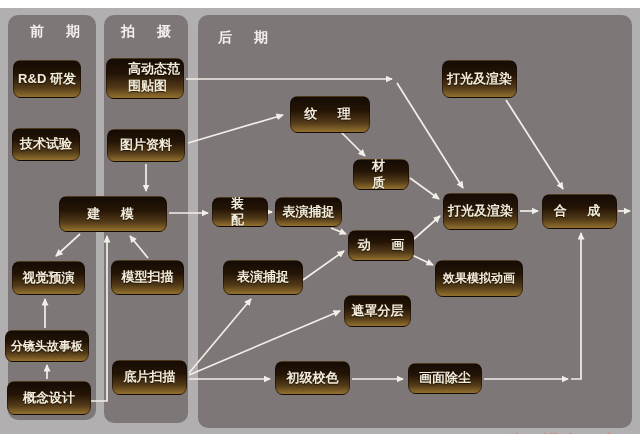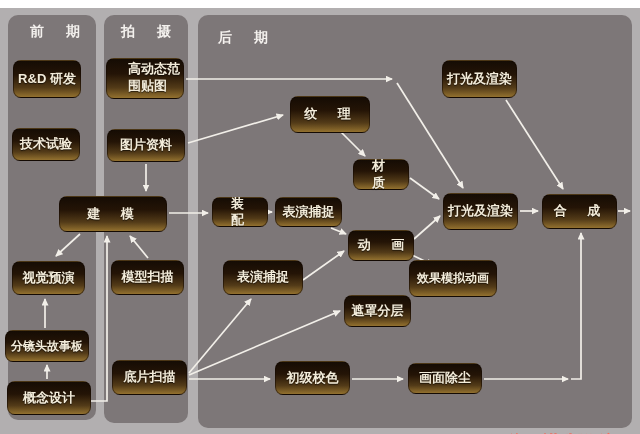--- a/index.html
+++ b/index.html
@@ -98,18 +98,18 @@
   <div class="node" style="left:442px;top:52px;width:75px;height:38px;">打光及渲染</div>
   <div class="node sp2" style="left:290px;top:88px;width:80px;height:37px;">纹 理</div>
   <div class="node sp2" style="left:353px;top:151px;width:56px;height:31px;">材 质</div>
   <div class="node sp2" style="left:212px;top:189px;width:56px;height:30px;">装 配</div>
   <div class="node" style="left:275px;top:189px;width:67px;height:30px;">表演捕捉</div>
   <div class="node sp2" style="left:348px;top:222px;width:66px;height:31px;padding-left:8px;">动 画</div>
   <div class="node" style="left:223px;top:252px;width:80px;height:35px;">表演捕捉</div>
   <div class="node" style="left:344px;top:287px;width:67px;height:32px;">遮罩分层</div>
   <div class="node" style="left:443px;top:185px;width:75px;height:37px;">打光及渲染</div>
   <div class="node sp2" style="left:542px;top:186px;width:75px;height:35px;">合 成</div>
-  <div class="node small" style="left:409px;top:252px;width:88px;height:37px;text-align:right;">效果模拟动画</div>
+  <div class="node small" style="left:435px;top:252px;width:88px;height:37px;text-align:right;">效果模拟动画</div>
   <div class="node" style="left:275px;top:353px;width:75px;height:34px;">初级校色</div>
   <div class="node" style="left:408px;top:355px;width:74px;height:31px;">画面除尘</div>
 
   <div id="watermark">影视后期制作流程</div>
 </div>
 
 </body></html>

